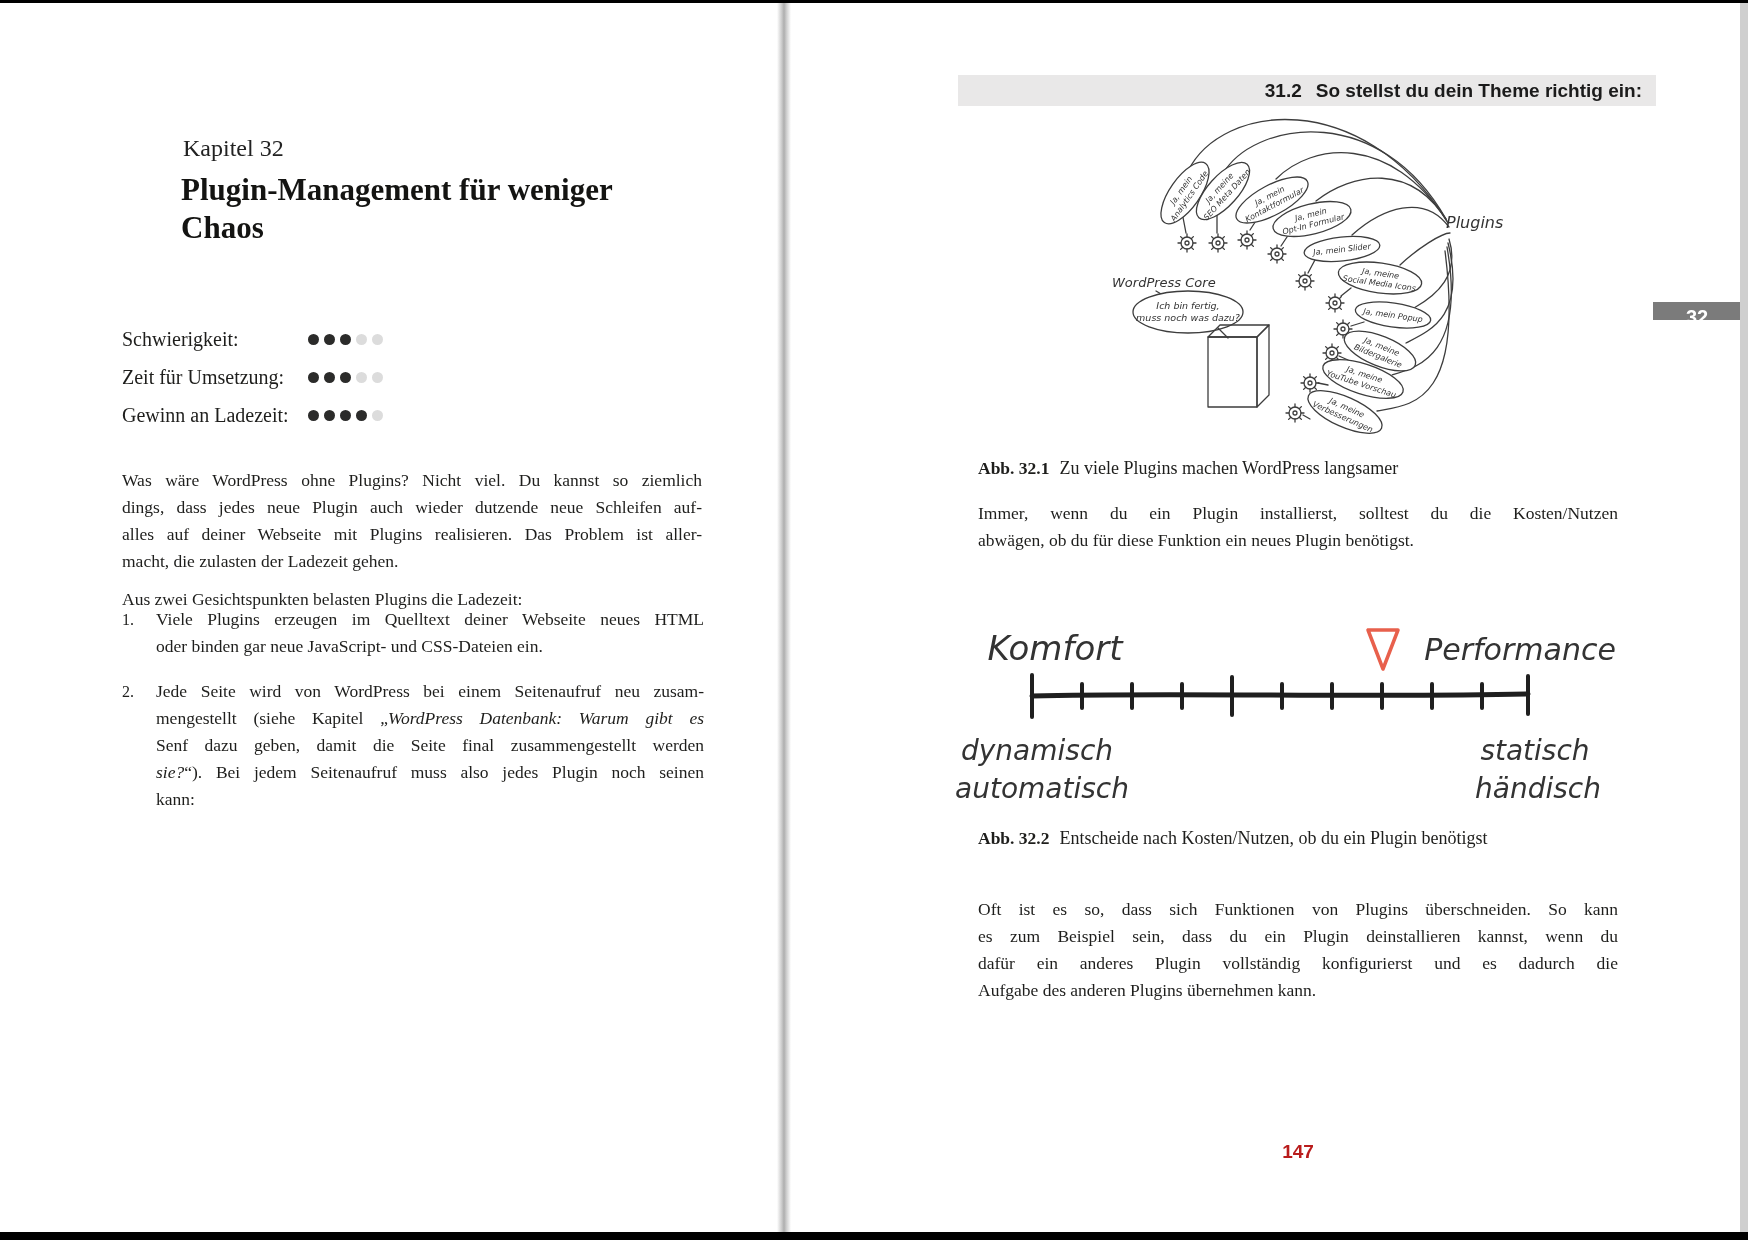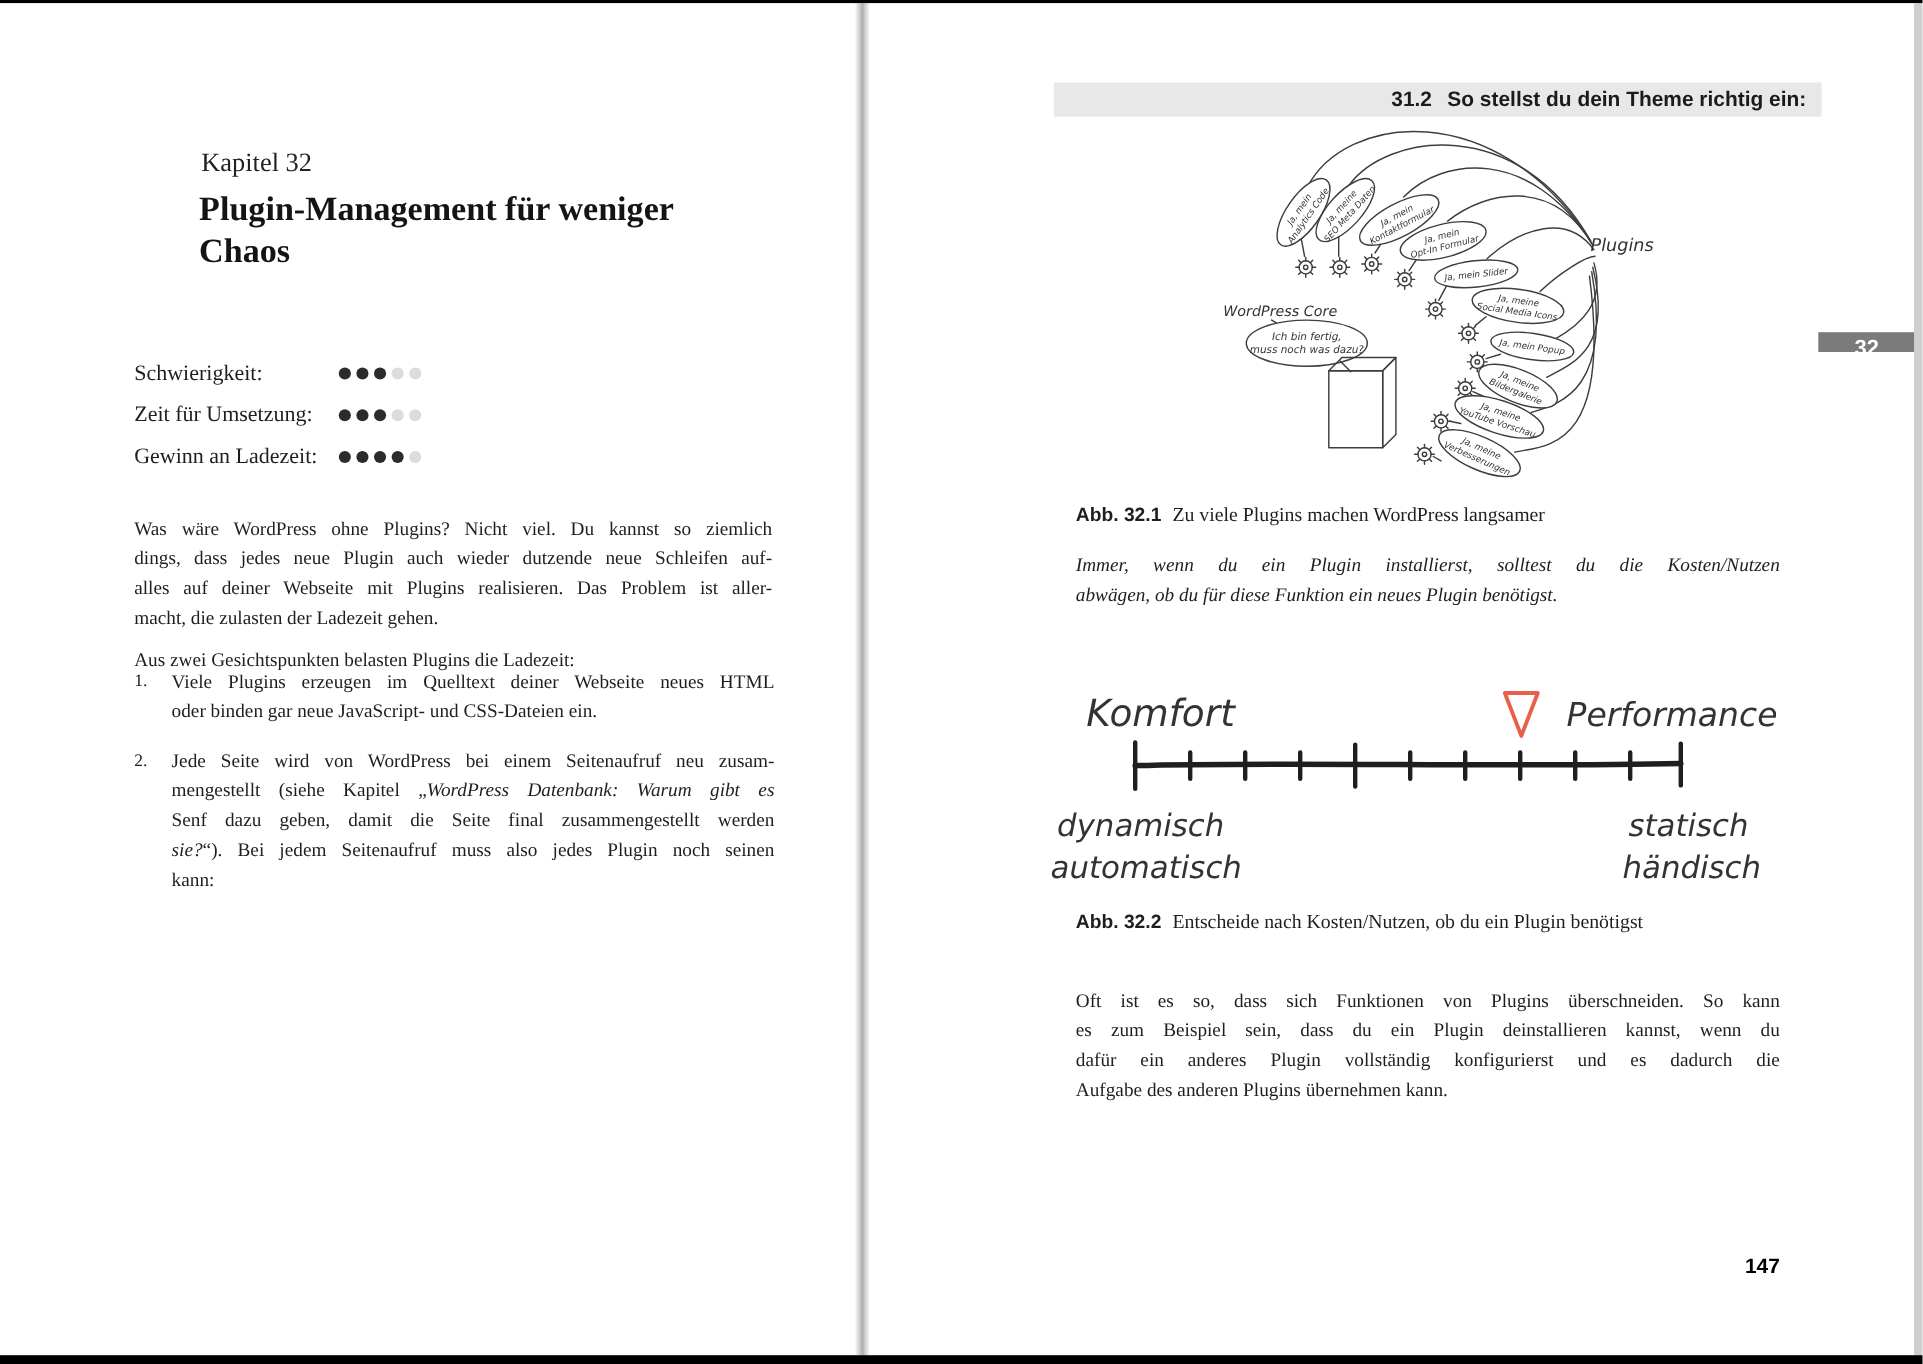--- a/index.html
+++ b/index.html
@@ -34,23 +34,23 @@
   .oli .num{position:absolute;left:0;top:0;font-size:16px;line-height:27px;}
   .oli .itext{margin-left:34px;width:548px;}
   .it{font-style:italic;}
 
   
   .header-bar{left:167px;top:72px;width:698px;height:31px;background:#e9e8e8;
               text-align:right;line-height:31px;padding-right:14px;box-sizing:border-box;
               font-size:19px;font-weight:bold;color:#1b1b1b;}
   .header-bar .sec-num{margin-right:14px;}
   .caption{font-size:18px;line-height:26px;}
-  .cap-label{font-family:Liberation Sans, sans-serif;font-weight:bold;font-size:17.5px;margin-right:10px;}
+  .cap-label{font-family:Liberation Serif, serif;font-weight:bold;font-size:17.5px;margin-right:10px;}
   .par-right{left:187px;width:640px;}
-  .pageno{left:187px;top:1138px;width:640px;text-align:right;font-size:19px;font-weight:bold;color:#000000;}
+  .pageno{left:187px;top:1138px;width:640px;text-align:center;font-size:19px;font-weight:bold;color:#b91c1c;}
 
   .chapter-tab{left:1653px;top:302px;width:88px;height:18px;text-align:center;line-height:31px;
                font-size:20px;font-weight:bold;color:#fff;}
 
   
   svg .stroke{stroke:#3d3d3d;stroke-width:1.3;fill:none;stroke-linecap:round;stroke-linejoin:round;}
   svg .bubble{stroke:#3d3d3d;stroke-width:1.3;fill:#ffffff;}
   svg .hw{font-family:"DejaVu Sans",sans-serif;font-style:italic;fill:#333;}
   svg .axis{stroke:#1f1f1f;fill:none;stroke-linecap:round;}
 </style>
@@ -236,21 +236,21 @@
         <path d="M297,222 L309,210 L309,280 L297,292 Z"></path>
       </g>
 
       <text class="hw" x="486" y="113" font-size="16">Plugins</text>
     </svg>
 
     <div class="abs caption" style="left:187px;top:452px;width:645px;">
       <span class="cap-label">Abb. 32.1</span><span>Zu viele Plugins machen WordPress langsamer</span>
     </div>
 
-    <div class="abs par-right" style="top:497px;font-style:italic;">
+    <div class="abs par-right" style="top:497px;">
       <div class="bodyline jl">Immer, wenn du ein Plugin installierst, solltest du die Kosten/Nutzen</div>
       <div class="bodyline ll">abwägen, ob du für diese Funktion ein neues Plugin benötigst.</div>
     </div>
 
     <svg class="abs" style="left:129px;top:552px;" width="700" height="250" viewBox="0 0 700 250">
       <text class="hw" x="135" y="105" font-size="34" text-anchor="middle">Komfort</text>
       <text class="hw" x="600" y="105" font-size="30" text-anchor="middle">Performance</text>
 
       <polygon points="448,75 478,75 463,114" fill="none" stroke-width="3.5" stroke-linejoin="round" stroke="#e8604c"></polygon>
 

